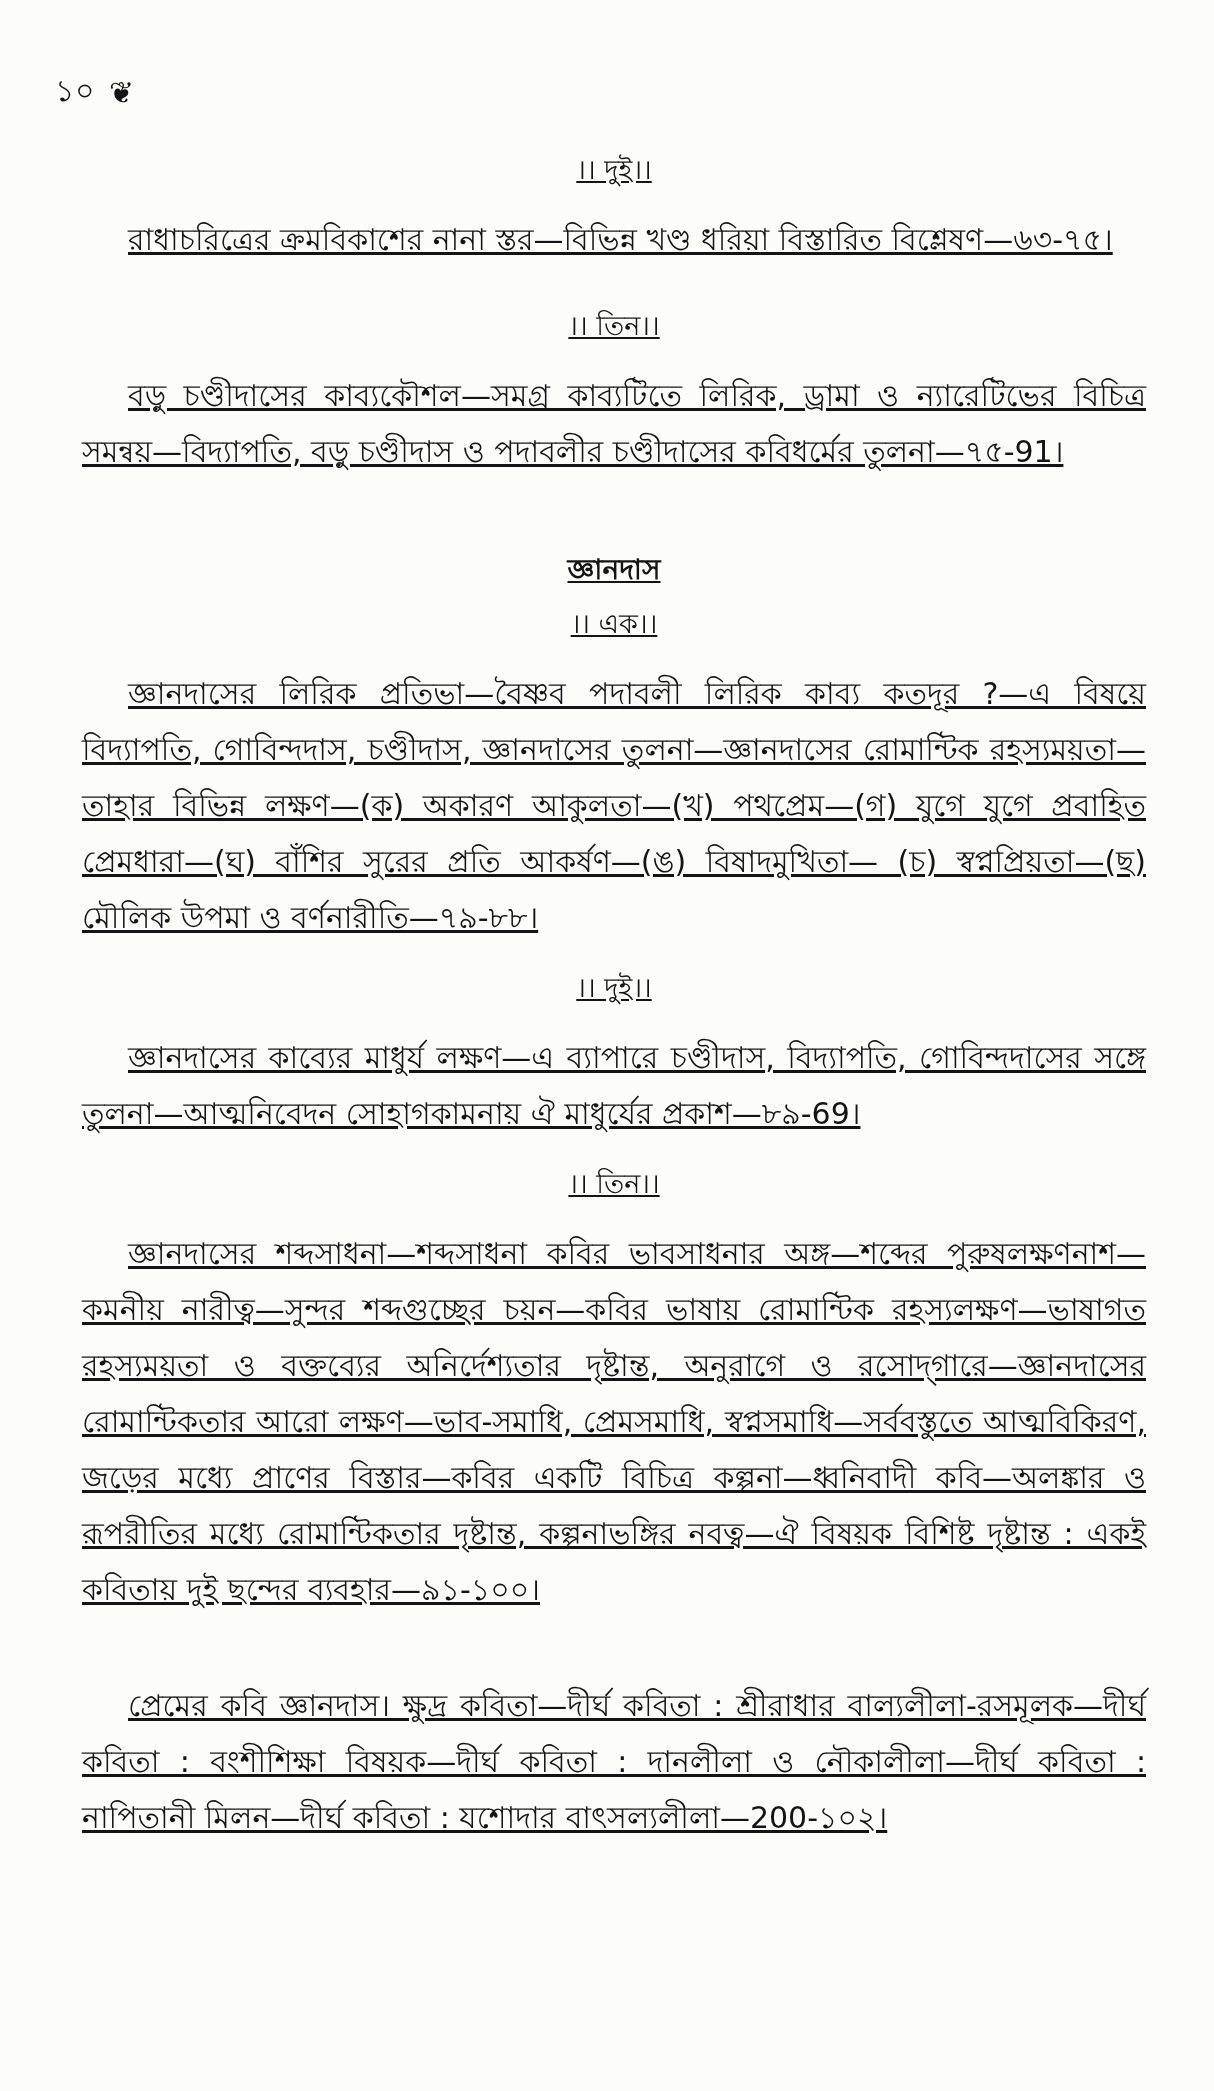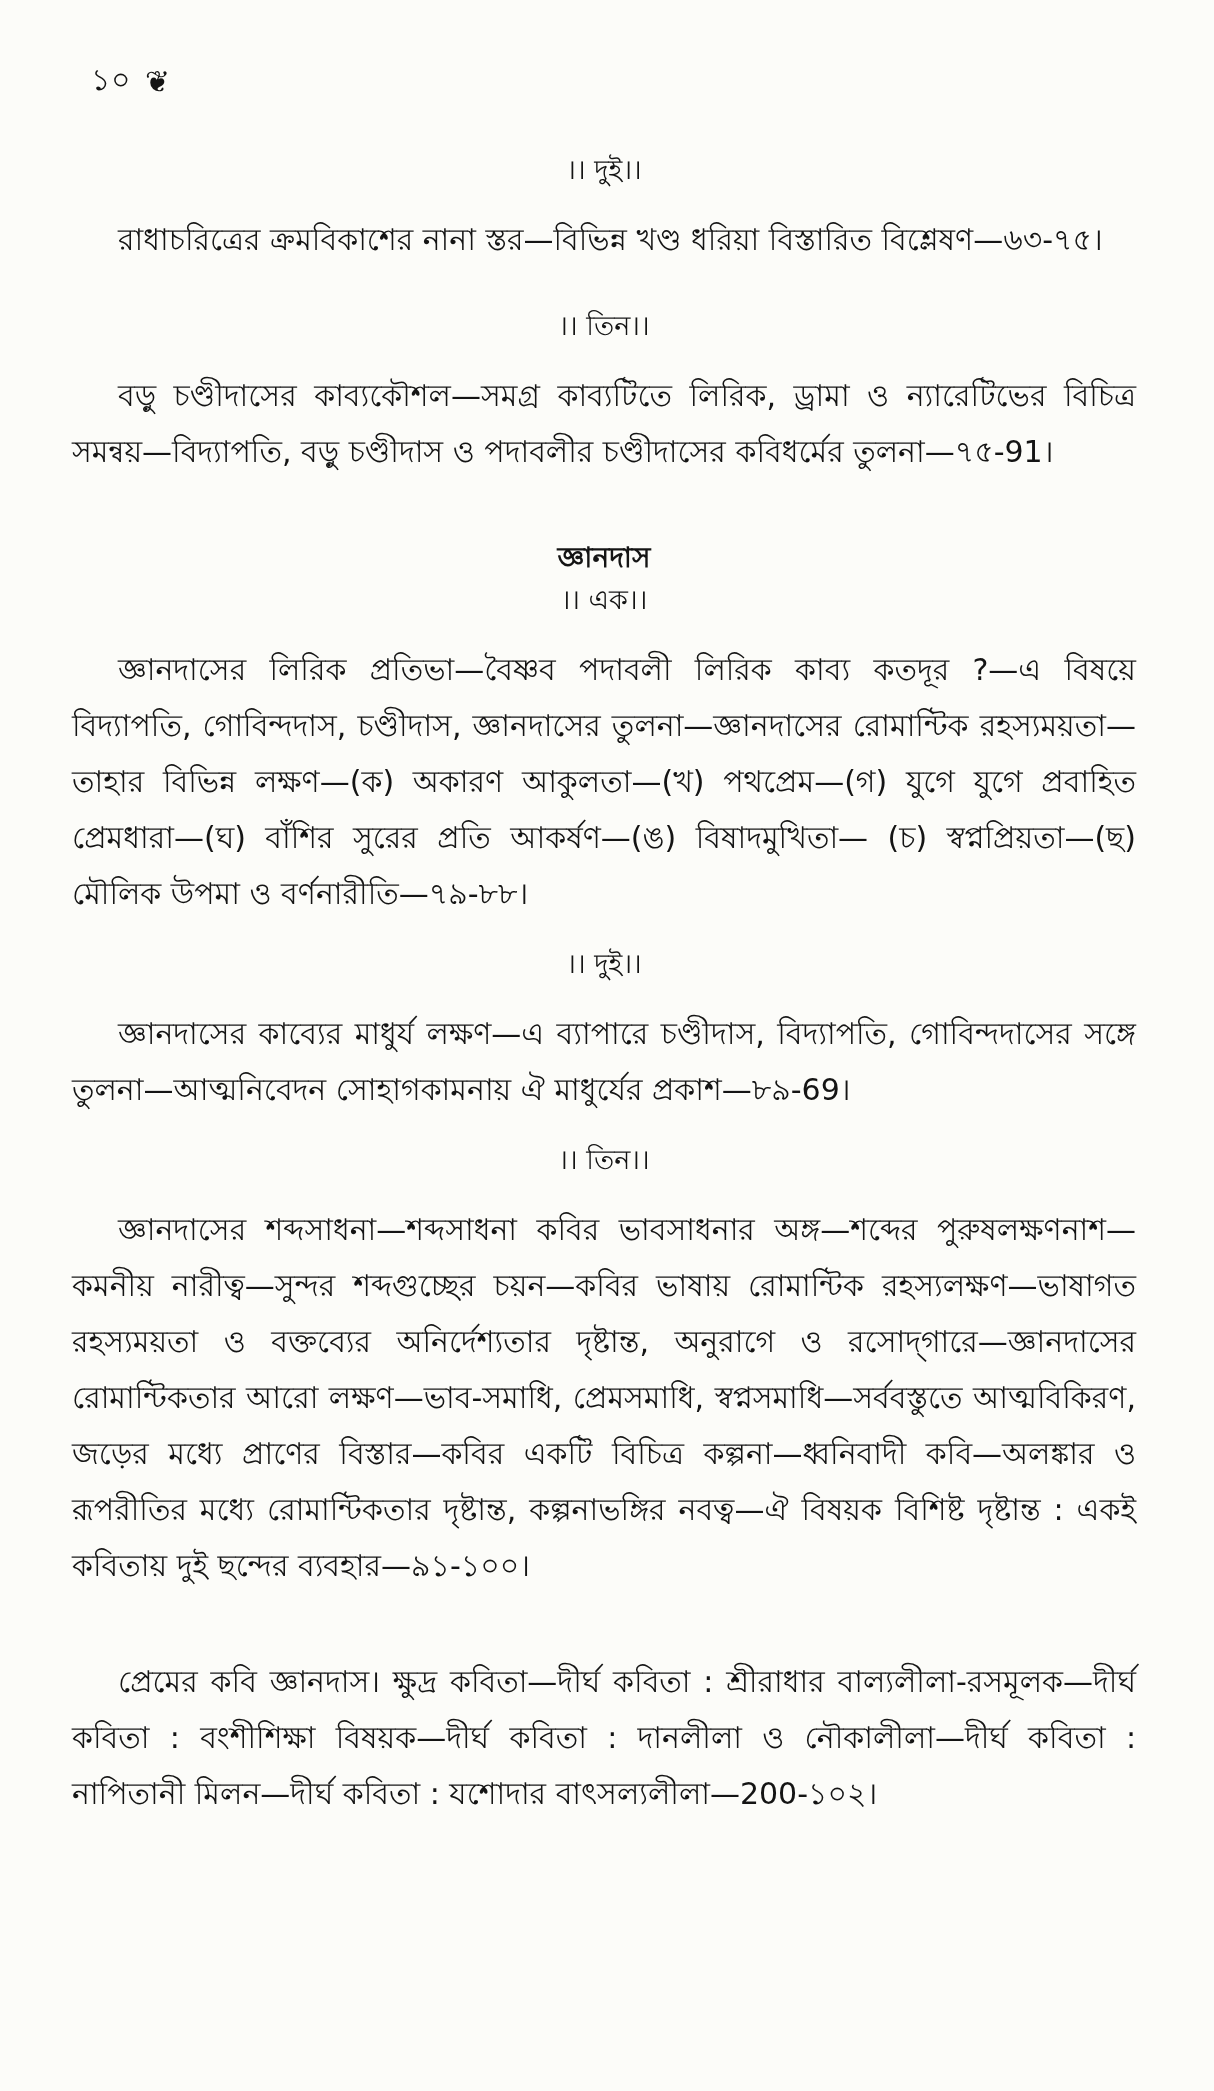--- a/index.html
+++ b/index.html
@@ -18,51 +18,51 @@
     .page {
       position: absolute;
       left: 0; top: 0;
       width: 1214px;
       height: 2091px;
       background: #fcfcf9;
     }
     .running-head {
       position: absolute;
       left: 55px;
-      top: 56px;
+      top: 67px;
       font-size: 30px;
       display: flex;
       align-items: center;
       gap: 14px;
       letter-spacing: 0.5px;
-      margin-left: 36px;
     }
     .ornament {
       display: inline-block;
       font-size: 30px;
       line-height: 1;
     }
     .body-area {
       position: absolute;
-      left: 64px;
+      left: 74px;
       top: 150px;
       width: 1080px;
+      text-decoration: underline;
     }
     .sec-head {
       text-align: center;
       font-size: 27px;
       line-height: 40px;
       margin: 0;
     }
     .chapter-title {
       text-align: center;
       font-size: 28px;
       font-weight: bold;
       line-height: 44px;
-      margin: 0;
+      margin: 12px;
     }
     .para {
       font-size: 30px;
       line-height: 56px;
       text-align: justify;
       text-indent: 46px;
       margin: 8px;
     }
     .gap-s { height: 14px; }
     .gap-m { height: 30px; }

